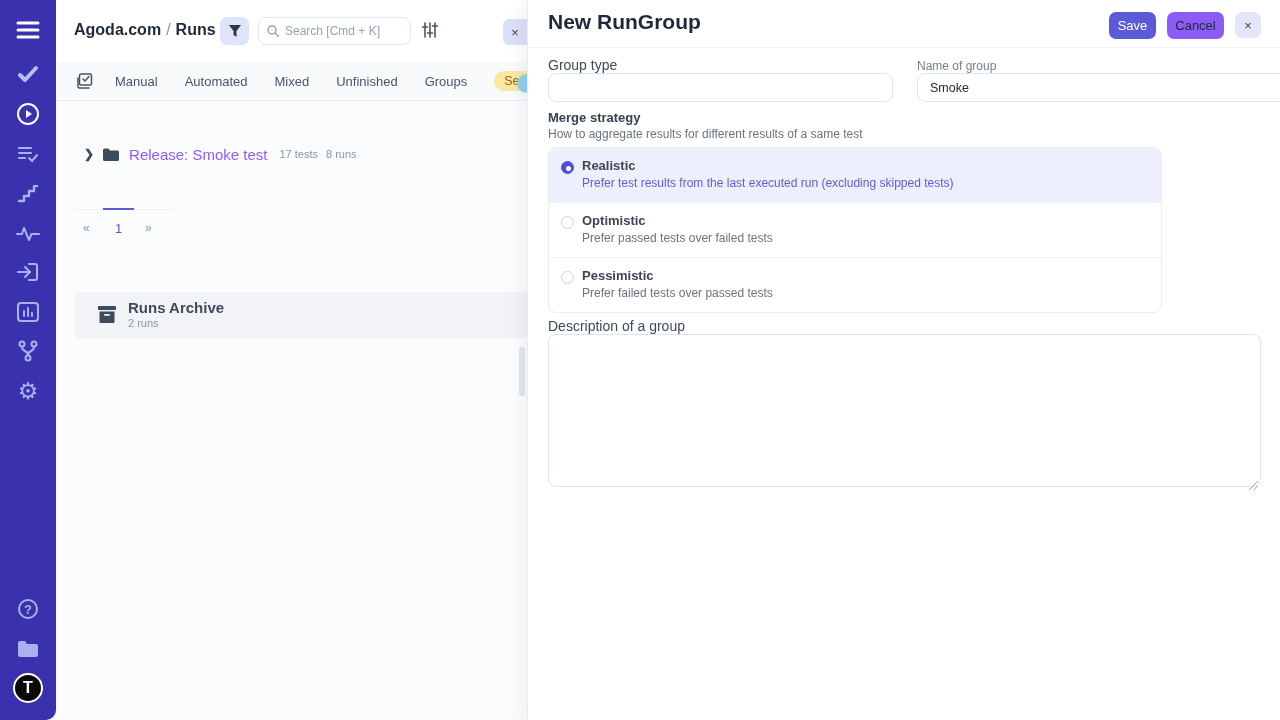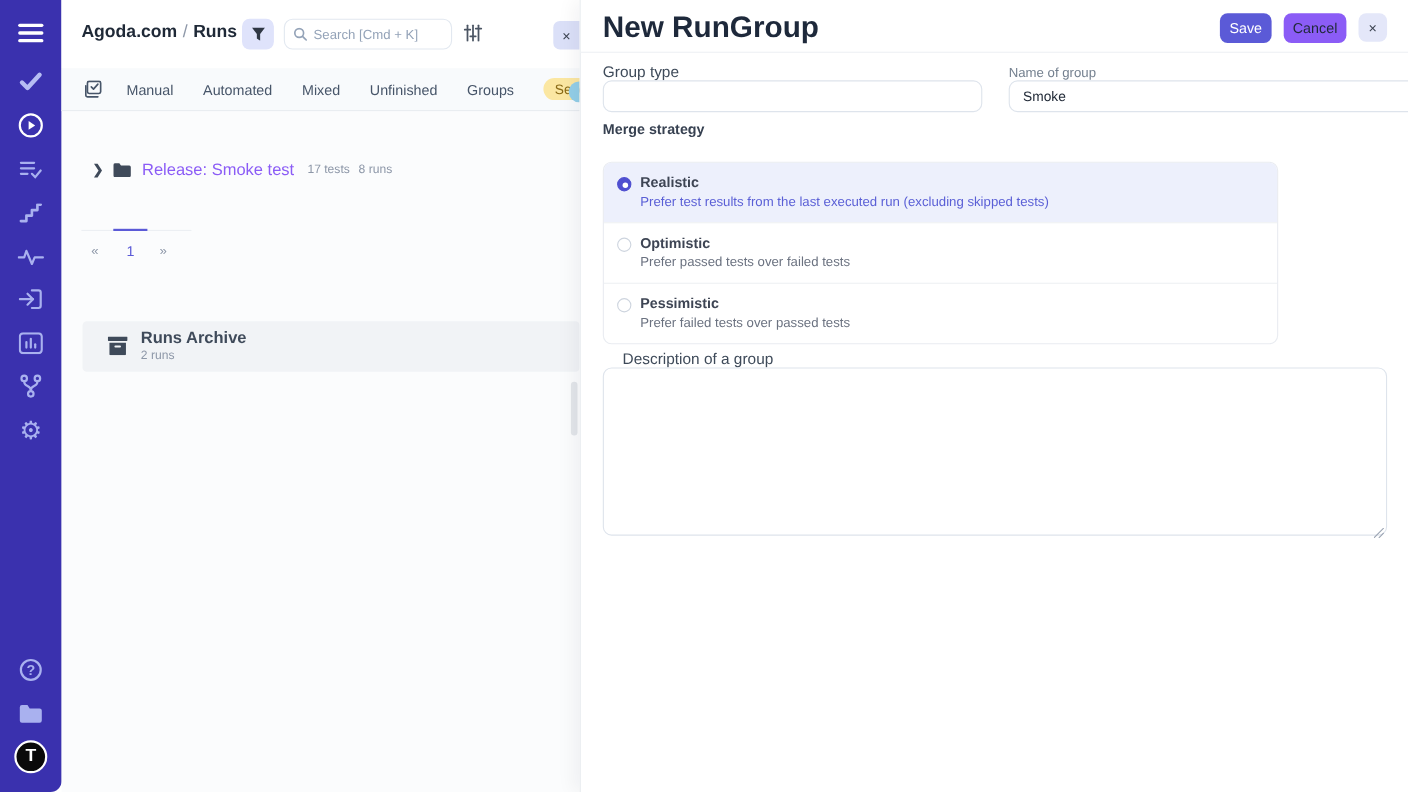--- a/index.html
+++ b/index.html
@@ -75,21 +75,21 @@
   #archive-title { position:absolute; left:53px; top:7px; font-size:15px;
                    font-weight:bold; color:#3f4a5a; }
   #archive-sub { position:absolute; left:53px; top:25px; font-size:11px; color:#8d97a8; }
 
   
   #drawer { position:absolute; left:527px; top:0; width:753px; height:720px;
             background:#fff; border-left:1px solid #e8ebef;
             box-shadow:-6px 0 16px rgba(15,23,42,.05); }
   #drawer-header { position:absolute; left:0; top:0; width:753px; height:48px;
                    border-bottom:1px solid #eef1f4; background:#fff; }
-  #drawer-title { position:absolute; left:20px; top:10px; font-size:27px;
+  #drawer-title { position:absolute; left:20px; top:10px; font-size:21px;
                   font-weight:bold; color:#1e293b; }
   #save-btn { position:absolute; left:581px; top:12px; width:47px; height:27px;
               background:#5b5ad7; color:#fff; border:none; border-radius:7px;
               font-size:13px; cursor:pointer; font-family:"Liberation Sans",sans-serif; }
   #cancel-btn { position:absolute; left:639px; top:12px; width:57px; height:27px;
                 background:#8b5cf6; color:#1f2937; border:none; border-radius:7px;
                 font-size:13px; cursor:pointer; font-family:"Liberation Sans",sans-serif; }
   #drawer-close-btn { position:absolute; left:707px; top:12px; width:26px; height:26px;
                 background:#e4e7f9; color:#3b4250; border:none; border-radius:7px;
                 font-size:13px; cursor:pointer; font-family:"Liberation Sans",sans-serif; }
@@ -115,21 +115,21 @@
   .option-row.selected { background:#edf0fc; }
   .option-title { font-size:13px; font-weight:600; color:#3e4554; }
   .option-desc { font-size:12px; color:#6b7280; margin-top:3px; }
   .option-row.selected .option-desc { color:#5a5fd6; }
   .radio { position:absolute; left:12px; top:13px; width:13px; height:13px;
            border:1px solid #cdd4de; border-radius:50%; background:#fff; }
   .option-row.selected .radio { background:#4f4fd0; border-color:#4f4fd0; }
   .option-row.selected .radio::after { content:""; position:absolute; left:4px; top:4px;
            width:5px; height:5px; background:#fff; border-radius:50%; }
 
-  #desc-label { position:absolute; left:20px; top:318px; font-size:14px; color:#3e4a59;margin-left:18px; }
+  #desc-label { position:absolute; left:20px; top:318px; font-size:14px; color:#3e4a59; }
   #desc-textarea { position:absolute; left:20px; top:334px; width:713px; height:153px;
                    border:1px solid #dee4ec; border-radius:8px; resize:none;
                    font-family:"Liberation Sans",sans-serif; font-size:13px; padding:8px 12px;
                    color:#222b38; outline:none; }
   #resize-grip { position:absolute; left:721px; top:476px; width:9px; height:9px; pointer-events:none; }
 
   
   #panel-close-btn { position:absolute; left:503px; top:19px; width:24px; height:26px;
                      background:#dbe0f8; border:none; border-radius:6px 0 0 6px;
                      color:#3b4250; font-size:13px; cursor:pointer;
@@ -325,20 +325,21 @@
     <button id="drawer-close-btn">×</button>
   </div>
 
   <label class="field-label-lg" style="left:20px; top:57px">Group type</label>
   <input class="text-input" id="group-type-input" value="" style="">
 
   <label class="field-label-sm" style="left:389px; top:59px">Name of group</label>
   <input class="text-input" id="name-input" value="Smoke" style="">
 
   <div id="merge-label">Merge strategy</div>
+  <div id="merge-hint">How to aggregate results for different results of a same test</div>
 
   <div id="options-card">
     <div class="option-row selected">
       <span class="radio"></span>
       <div class="option-title">Realistic</div>
       <div class="option-desc">Prefer test results from the last executed run (excluding skipped tests)</div>
     </div>
     <div class="option-row">
       <span class="radio"></span>
       <div class="option-title">Optimistic</div>

